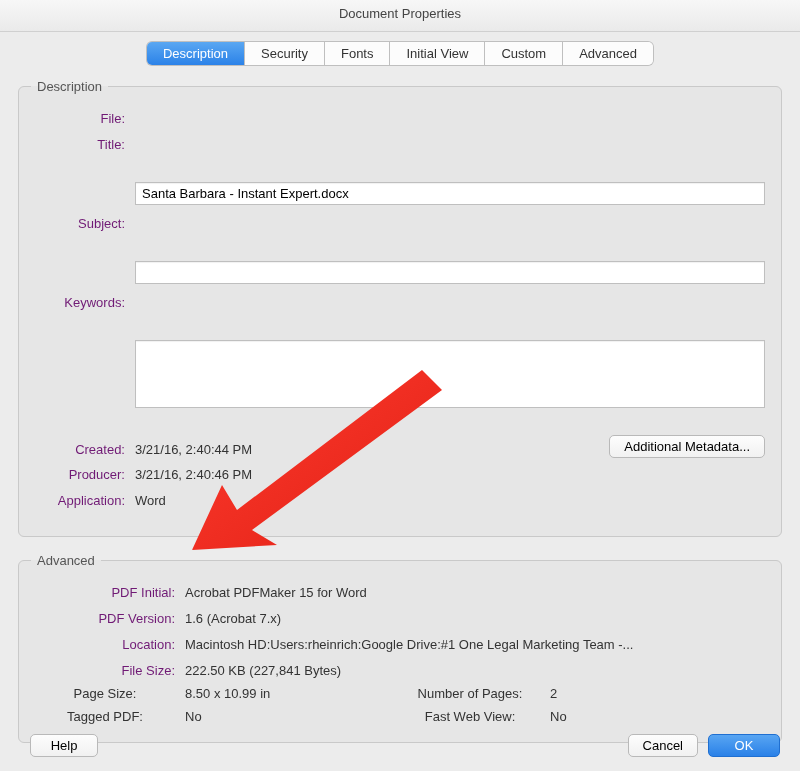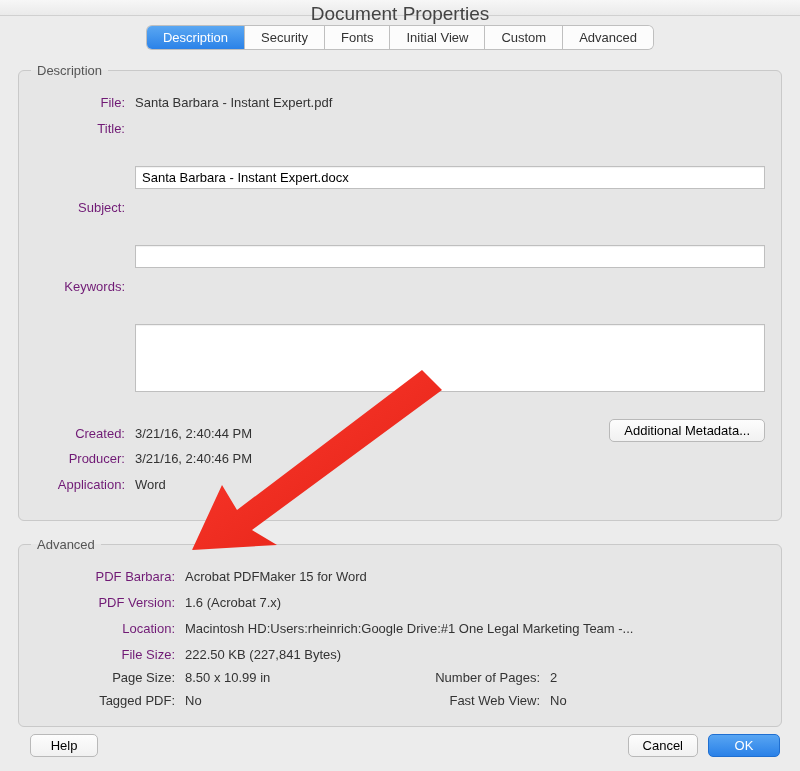--- a/index.html
+++ b/index.html
@@ -8,24 +8,24 @@
     font-family: -apple-system, "Helvetica Neue", Helvetica, Arial, sans-serif;
     font-size: 13px;
     color: #333;
     background: #ececec;
     width: 800px;
     height: 771px;
     overflow: hidden;
     position: relative;
   }
   .titlebar {
-    height: 16px;
+    height: 32px;
     line-height: 28px;
     text-align: center;
-    font-size: 19px;
+    font-size: 13px;
     color: #444;
     background: linear-gradient(#f7f7f7, #eaeaea);
     border-bottom: 1px solid #d0d0d0;
   }
   .tabs-wrap {
     text-align: center;
     padding: 10px 0 14px 0;
   }
   .tabs {
     display: inline-flex;
@@ -109,21 +109,21 @@
   }
   .adv .row .label { width: 150px; }
   .adv .pair {
     display: flex;
     margin-bottom: 8px;
   }
   .adv .pair .col {
     flex: 1;
     display: flex;
   }
-  .adv .pair .col .label { width: 150px; text-align: right; padding-right: 10px; }
+  .adv .pair .col .label { width: 150px; text-align: center; padding-right: 10px; }
   .bottom-bar {
     position: absolute;
     bottom: 14px;
     left: 20px;
     right: 20px;
     display: flex;
     align-items: center;
   }
   .bottom-bar .spacer { flex: 1; }
   .bottom-bar .btn { margin-left: 10px; min-width: 68px; }
@@ -152,21 +152,20 @@
   </div>
 </div>
 
 <div class="content">
 
   <fieldset class="group">
     <legend>Description</legend>
 
     <div class="row">
       <div class="label">File:</div>
-      <div class="value">Santa Barbara - Instant Expert.pdf</div>
     </div>
 
     <div class="row">
       <div class="label">Title:</div>
       <input type="text" value="Santa Barbara - Instant Expert.docx" style="">
     </div>
 
 
     <div class="row">
       <div class="label">Subject:</div>
@@ -194,21 +193,21 @@
     <div class="row" style="margin-bottom:16px;">
       <div class="label">Application:</div>
       <div class="value">Word</div>
     </div>
   </fieldset>
 
   <fieldset class="group adv">
     <legend>Advanced</legend>
 
     <div class="row">
-      <div class="label">PDF Barbara:</div>
+      <div class="label">PDF Initial:</div>
       <div class="value">Acrobat PDFMaker 15 for Word</div>
     </div>
     <div class="row">
       <div class="label">PDF Version:</div>
       <div class="value">1.6 (Acrobat 7.x)</div>
     </div>
     <div class="row">
       <div class="label">Location:</div>
       <div class="value">Macintosh HD:Users:rheinrich:Google Drive:#1 One Legal Marketing Team -...</div>
     </div>

